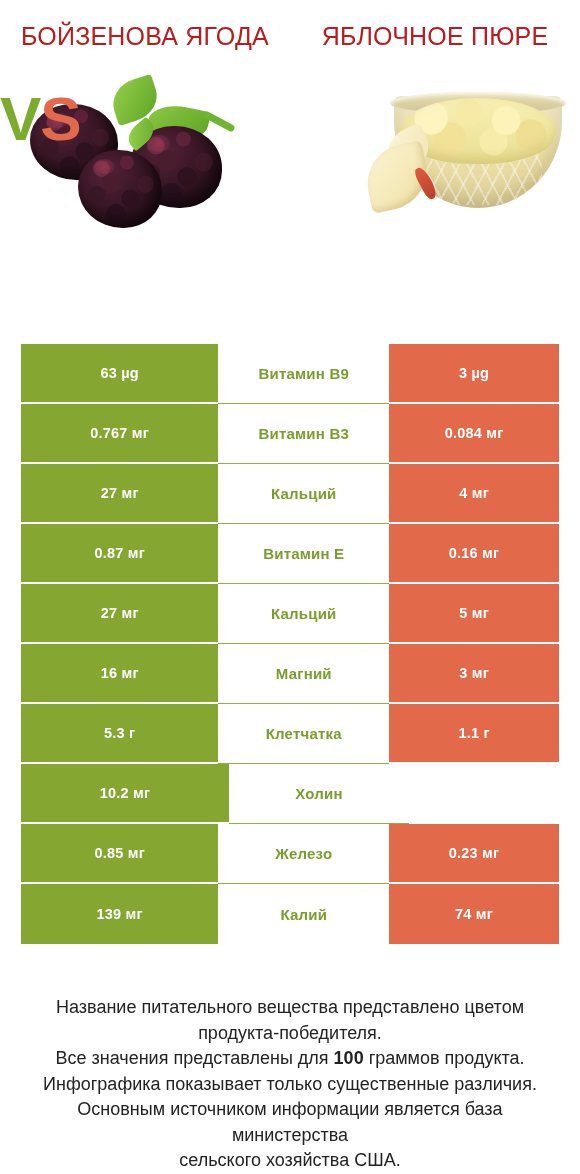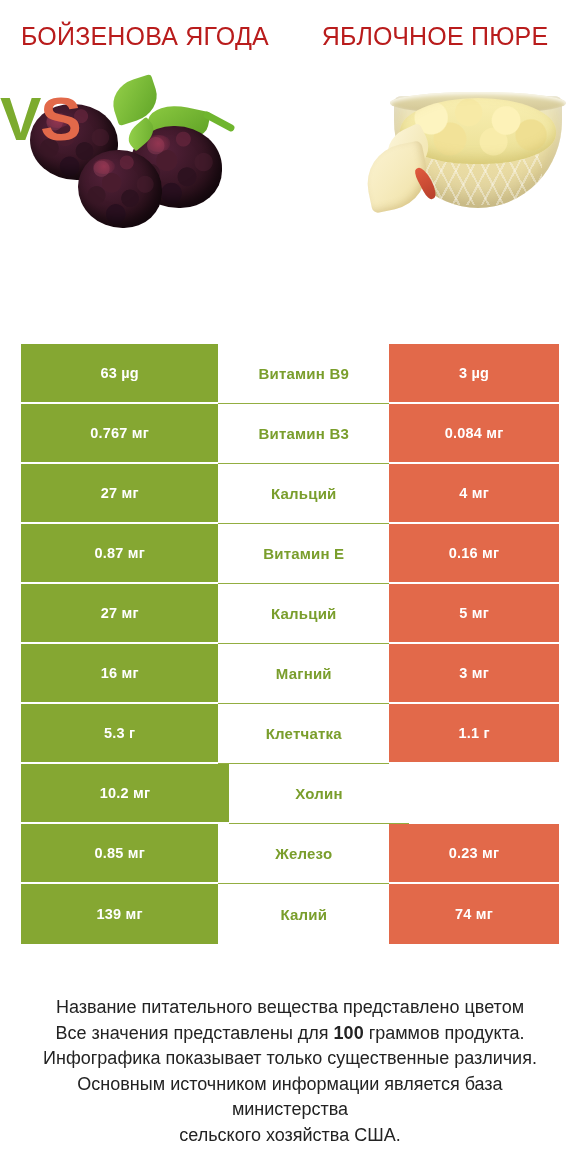--- a/index.html
+++ b/index.html
@@ -348,17 +348,18 @@
   <div class="row">
     <div class="cell left">139 мг</div>
     <div class="cell mid">Калий</div>
     <div class="cell right">74 мг</div>
   </div>
 
 </div>
 
 <div class="footer">
   <div>Название питательного вещества представлено цветом</div>
+  <div>продукта-победителя.</div>
   <div><span>Все значения представлены для </span><span class="b">100</span><span> граммов продукта.</span></div>
   <div>Инфографика показывает только существенные различия.</div>
   <div>Основным источником информации является база министерства</div>
   <div>сельского хозяйства США.</div>
 </div>
 
 </body></html>

